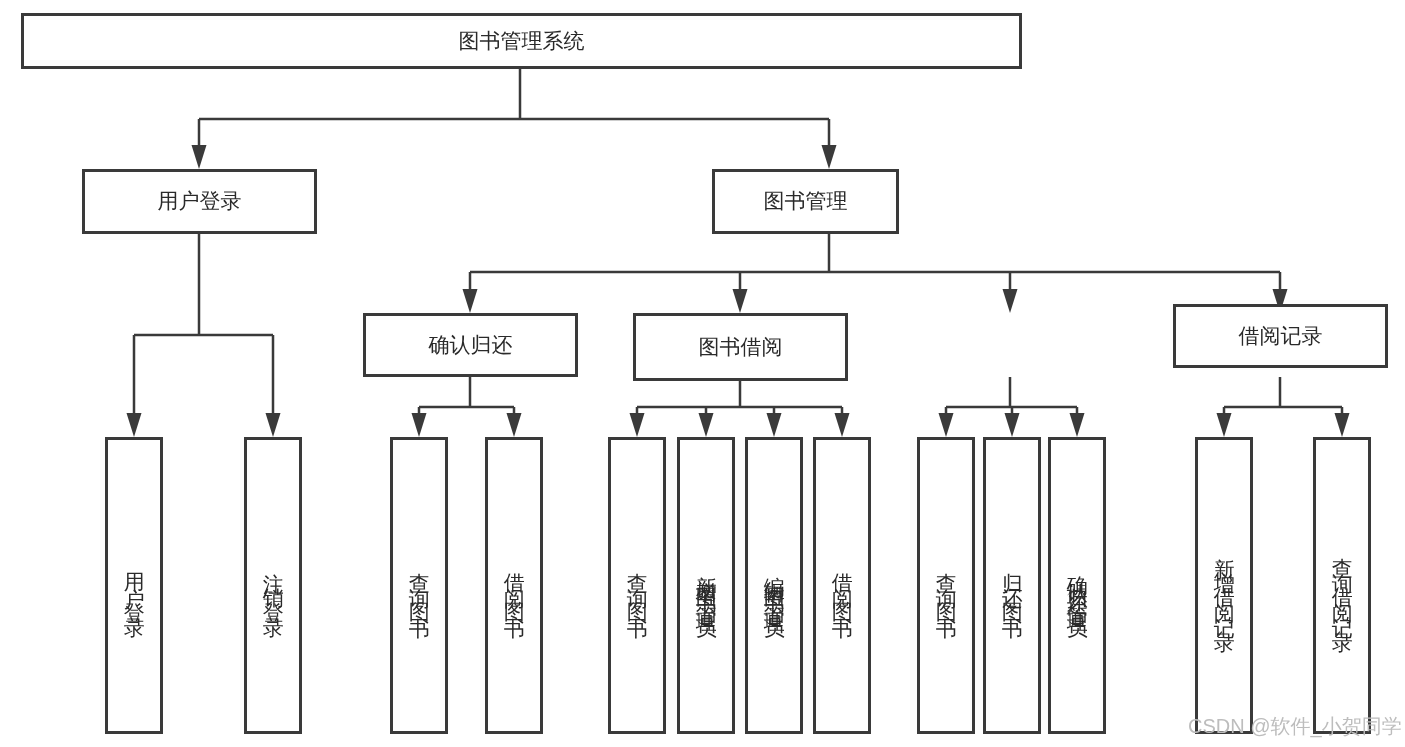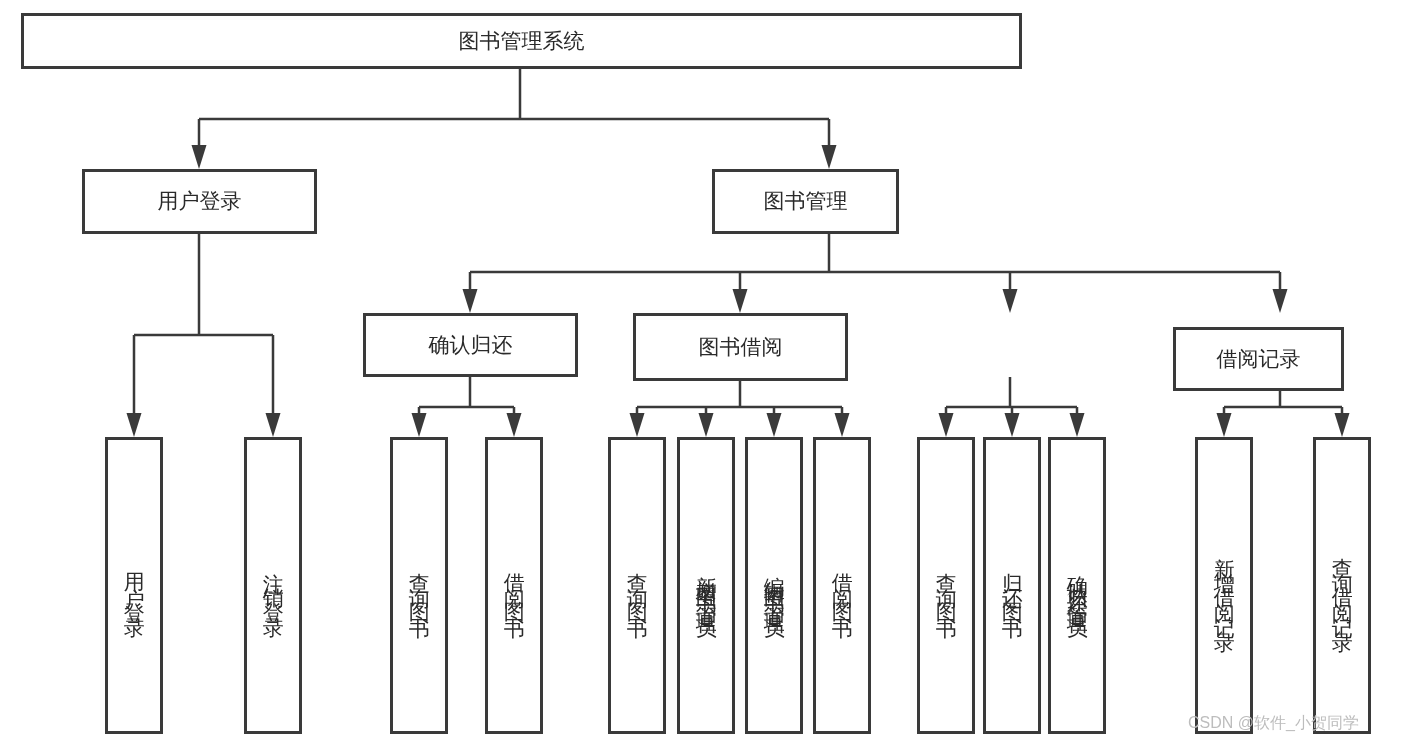--- a/index.html
+++ b/index.html
@@ -35,21 +35,21 @@
   }
   .v{
     writing-mode:vertical-rl;
     text-orientation:mixed;
   }
   .spread{letter-spacing:15px;}
   .tight{letter-spacing:6px;}
   #watermark{
     position:absolute;
     left:1188px;top:713px;
-    font-size:16px;
+    font-size:20px;
     color:var(--watermark);
     z-index:4;
     white-space:nowrap;
   }
 </style>
 </head>
 <body>
 
 <div id="stage">
 
@@ -103,21 +103,21 @@
     </g>
   </svg>
 
   <div class="box" style="left:21px;top:13px;width:1001px;height:56px">图书管理系统</div>
 
   <div class="box" style="left:82px;top:169px;width:235px;height:65px">用户登录</div>
   <div class="box" style="left:712px;top:169px;width:187px;height:65px">图书管理</div>
 
   <div class="box" style="left:363px;top:313px;width:215px;height:64px">确认归还</div>
   <div class="box" style="left:633px;top:313px;width:215px;height:68px">图书借阅</div>
-  <div class="box" style="left:1173px;top:327px;width:171px;height:64px">借阅记录</div>
+  <div class="box" style="left:1173px;top:304px;width:215px;height:64px">借阅记录</div>
 
   <div class="box v spread" style="left:105px;top:437px;width:58px;height:297px">用户登录</div>
   <div class="box v spread" style="left:244px;top:437px;width:58px;height:297px">注销登录</div>
 
   <div class="box v spread" style="left:390px;top:437px;width:58px;height:297px">查询图书</div>
   <div class="box v spread" style="left:485px;top:437px;width:58px;height:297px">借阅图书</div>
 
   <div class="box v spread" style="left:608px;top:437px;width:58px;height:297px">查询图书</div>
   <div class="box v tight" style="left:677px;top:437px;width:58px;height:297px">新增图书（管理员）</div>
   <div class="box v tight" style="left:745px;top:437px;width:58px;height:297px">编辑图书（管理员）</div>

